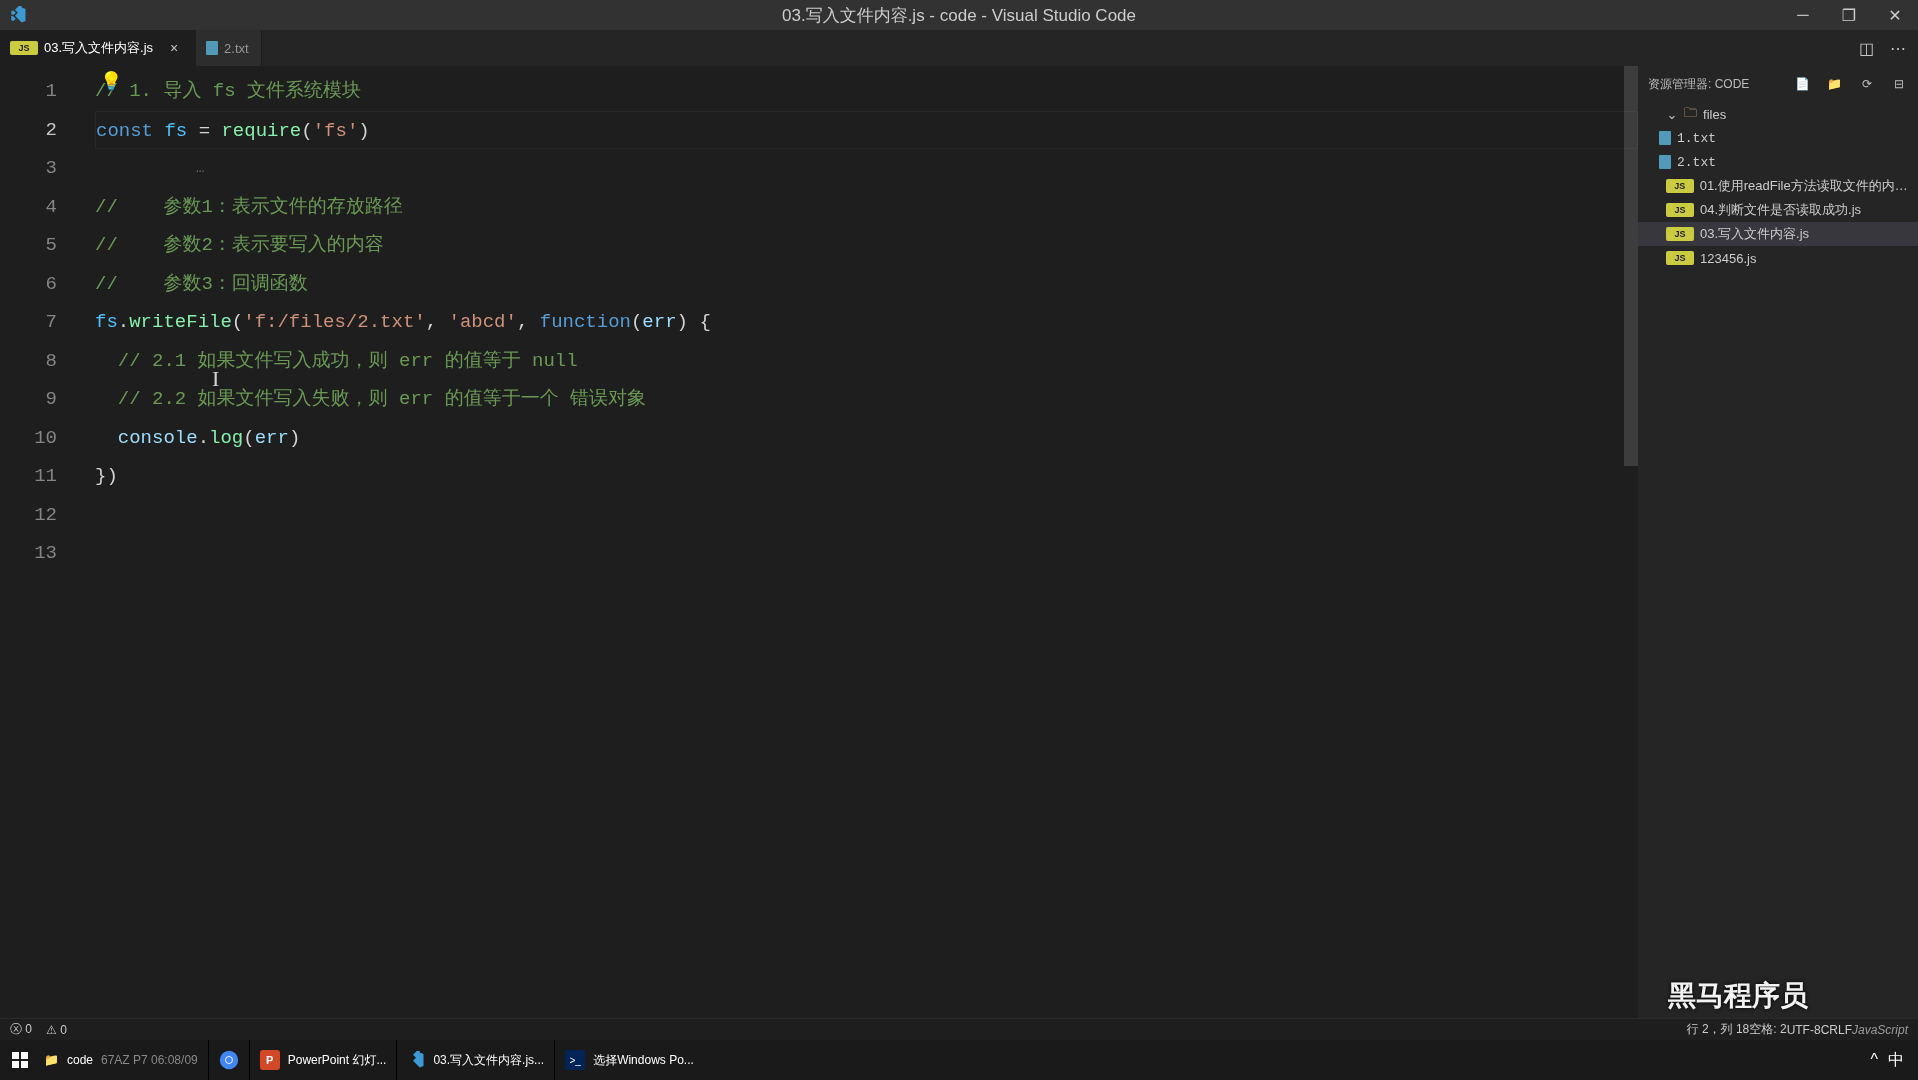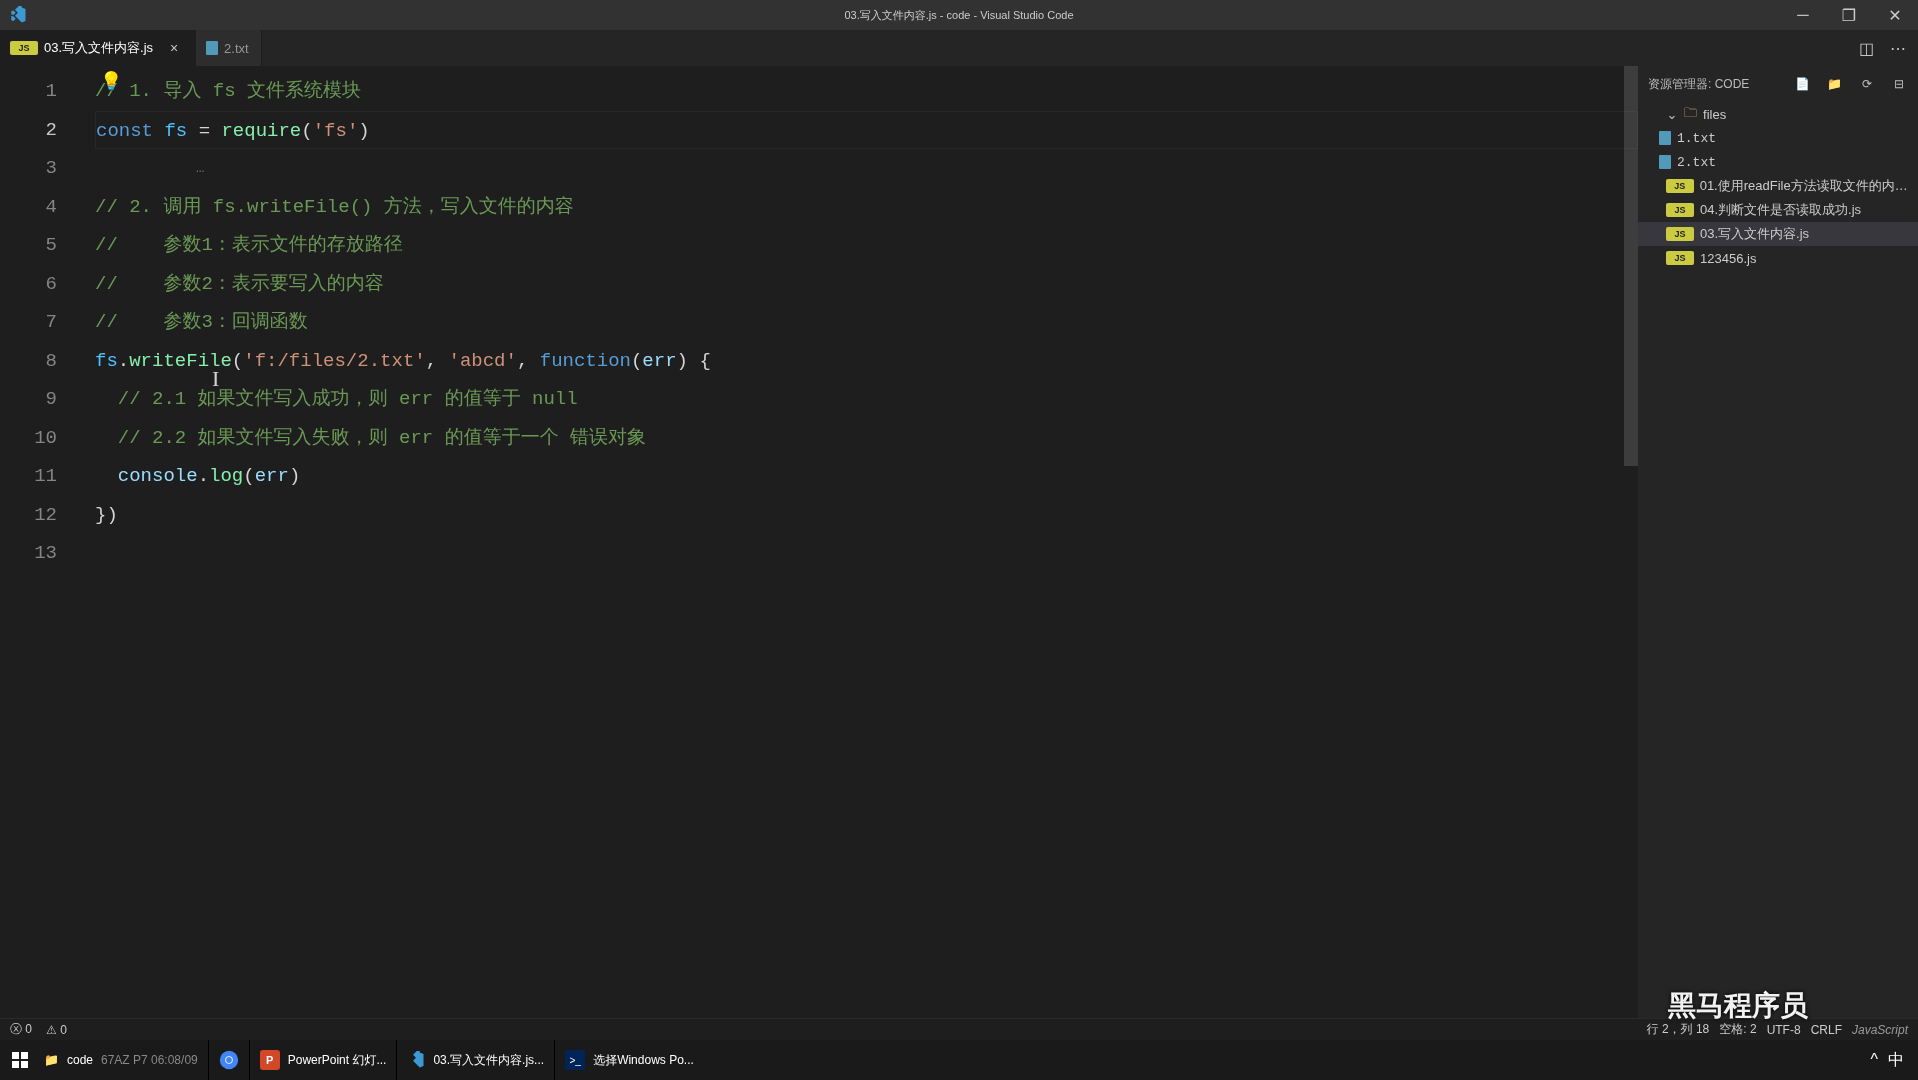--- a/index.html
+++ b/index.html
@@ -17,21 +17,21 @@
   display: flex;
   align-items: center;
   position: relative;
 }
 .title-bar .logo {
   width: 35px; display: flex; justify-content: center; align-items: center;
 }
 .title-bar .logo svg { width: 18px; height: 18px; }
 .title-bar .title {
   position: absolute; left: 0; right: 0; text-align: center;
-  font-size: 11px; color: #cccccc; pointer-events: none;
+  font-size: 17px; color: #cccccc; pointer-events: none;
 }
 .win-controls {
   margin-left: auto; display: flex; height: 100%;
 }
 .win-controls div {
   width: 46px; display: flex; align-items: center; justify-content: center;
   color: #cccccc;
 }
 .tab-bar {
   height: 36px;
@@ -166,21 +166,21 @@
   height: 22px;
   background: #1e1e1e;
   display: flex;
   align-items: center;
   font-size: 12px;
   color: #cccccc;
   padding: 0 10px;
   gap: 14px;
   border-top: 1px solid #2a2a2a;
 }
-.status-bar .right { margin-left: auto; display: flex; gap: 10px; align-items: center; text-align: center; }
+.status-bar .right { margin-left: auto; display: flex; gap: 0; align-items: center; text-align: center; }
 .taskbar {
   position: absolute;
   bottom: 0; left: 0; right: 0;
   height: 40px;
   background: #1a1a1a;
   display: flex;
   align-items: center;
 }
 .taskbar-item {
   height: 40px;
@@ -191,21 +191,21 @@
   border-left: 1px solid #000;
 }
 .taskbar-item.win { padding: 0 12px; border: none; }
 .taskbar .tray { margin-left: auto; display: flex; align-items: center; gap: 4px; padding-right: 8px; }
 .icon-box {
   width: 18px; height: 18px;
   display: inline-flex; align-items: center; justify-content: center;
 }
 .watermark1 {
   position: absolute;
-  right: 110px; bottom: 55px;
+  right: 110px; bottom: 65px;
   font-size: 28px; font-weight: bold;
   color: rgba(255,255,255,0.95);
   text-shadow: 0 0 4px #000;
 }
 .watermark2 {
   position: absolute;
   right: 38px; bottom: 70px;
   color: rgba(200,90,90,0.4);
   font-size: 14px;
 }
@@ -264,21 +264,20 @@
         <div class="line">9</div>
         <div class="line">10</div>
         <div class="line">11</div>
         <div class="line">12</div>
         <div class="line">13</div>
       </div>
       <div class="code-lines">
         <div class="line"><span class="tok-comment">// 1. 导入 fs 文件系统模块</span></div>
         <div class="line" style="border:1px solid #282828;"><span class="tok-keyword">const </span><span class="tok-var">fs</span><span class="tok-punc"> = </span><span class="tok-func">require</span><span class="tok-punc">(</span><span class="tok-string">'fs'</span><span class="tok-punc">)</span></div>
         <div class="line"></div>
-        <div class="line"><span class="tok-comment">// 2. 调用 fs.writeFile() 方法，写入文件的内容</span></div>
         <div class="line"><span class="tok-comment">//    参数1：表示文件的存放路径</span></div>
         <div class="line"><span class="tok-comment">//    参数2：表示要写入的内容</span></div>
         <div class="line"><span class="tok-comment">//    参数3：回调函数</span></div>
         <div class="line"><span class="tok-var">fs</span><span class="tok-punc">.</span><span class="tok-func">writeFile</span><span class="tok-punc">(</span><span class="tok-string">'f:/files/2.txt'</span><span class="tok-punc">, </span><span class="tok-string">'abcd'</span><span class="tok-punc">, </span><span class="tok-keyword">function</span><span class="tok-punc">(</span><span class="tok-param">err</span><span class="tok-punc">) {</span></div>
         <div class="line"><span class="tok-comment">  // 2.1 如果文件写入成功，则 err 的值等于 null</span></div>
         <div class="line"><span class="tok-comment">  // 2.2 如果文件写入失败，则 err 的值等于一个 错误对象</span></div>
         <div class="line"><span class="tok-punc">  </span><span class="tok-param">console</span><span class="tok-punc">.</span><span class="tok-func">log</span><span class="tok-punc">(</span><span class="tok-param">err</span><span class="tok-punc">)</span></div>
         <div class="line"><span class="tok-punc">})</span></div>
         <div class="line"></div>
       </div>

